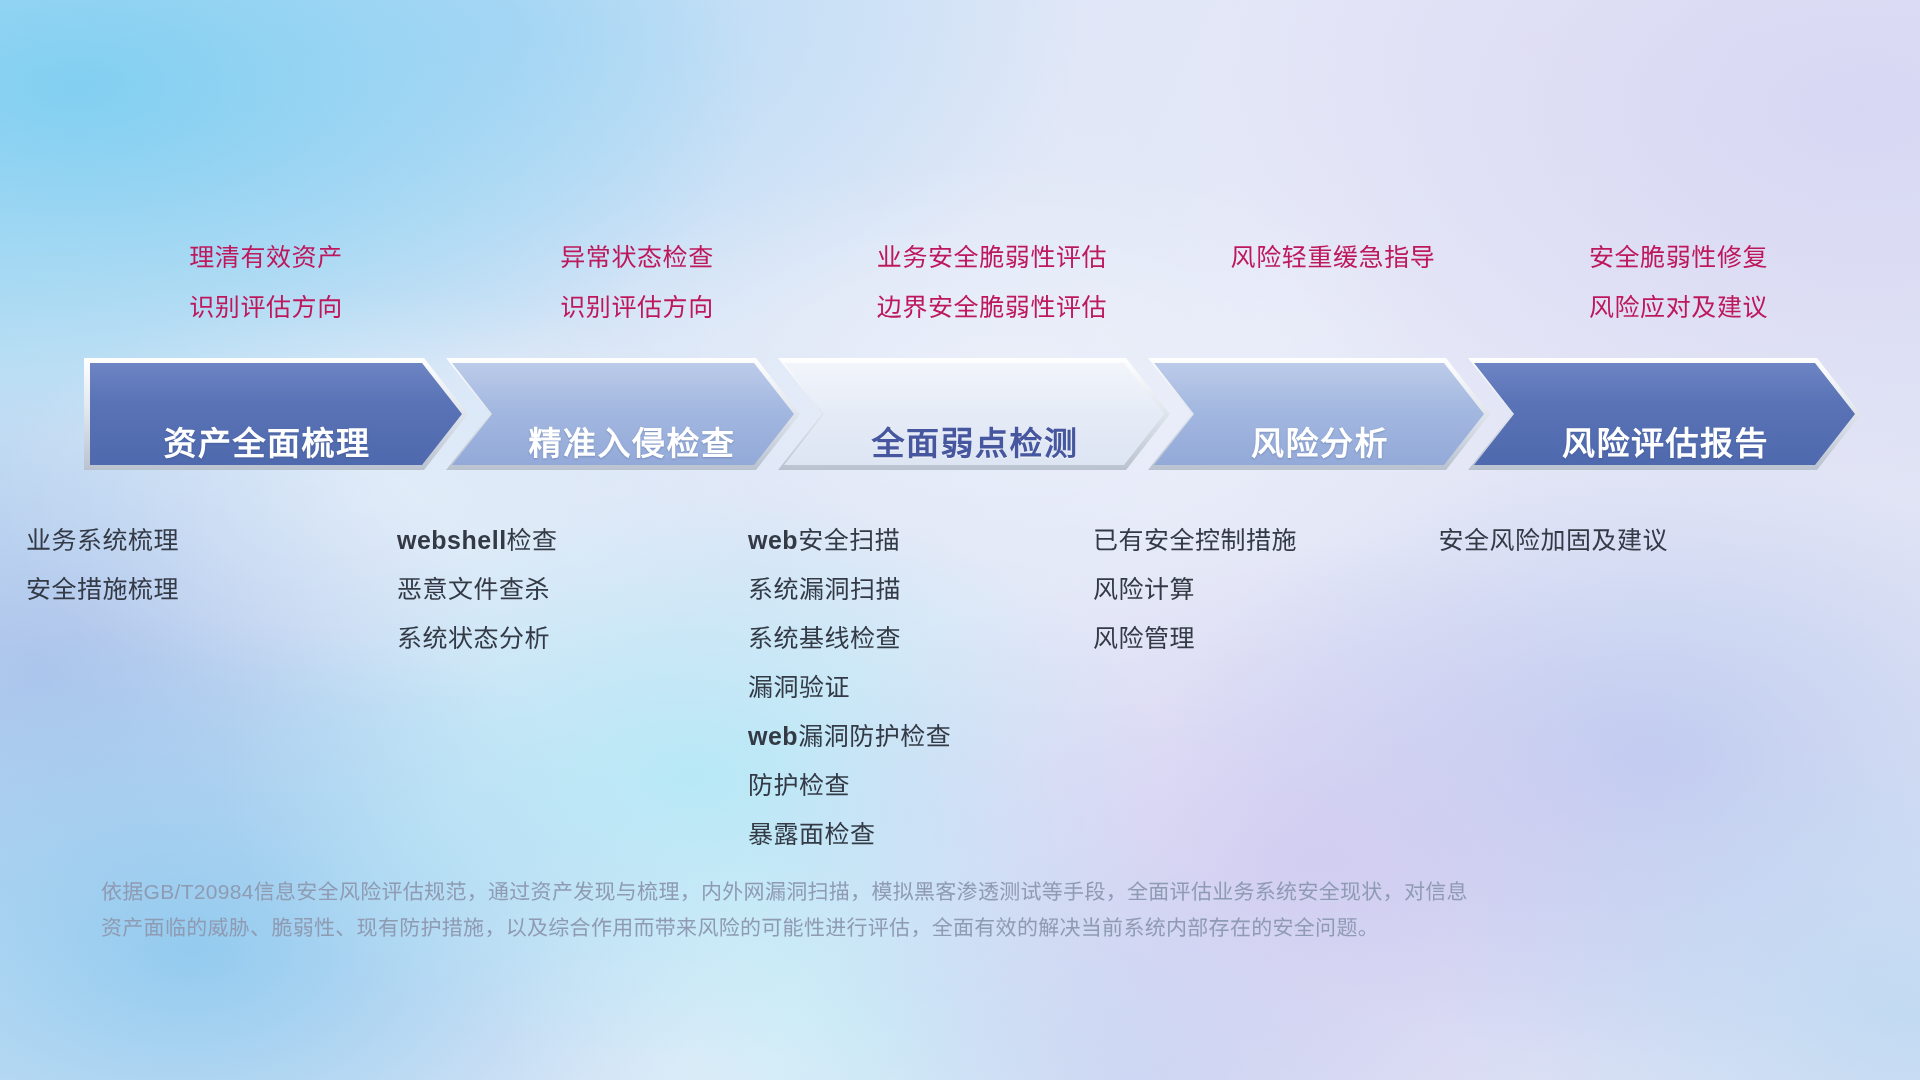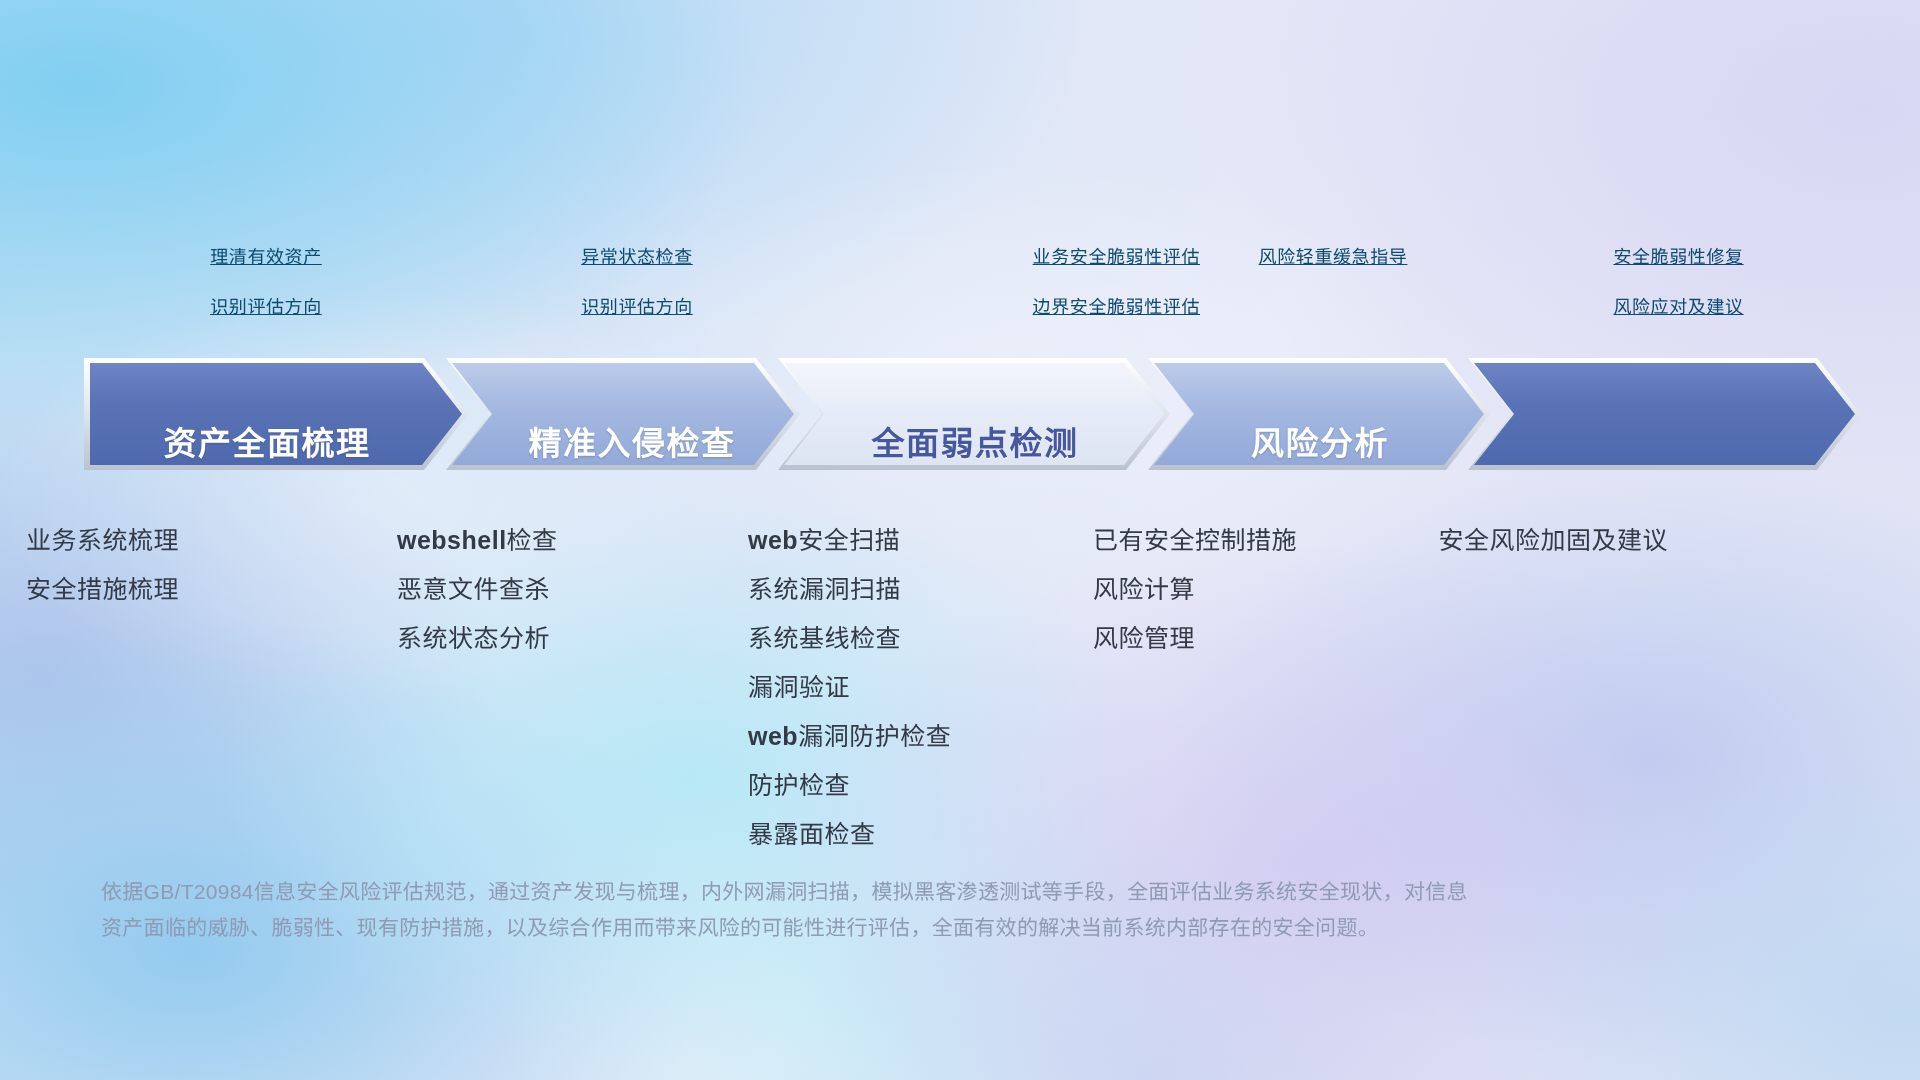--- a/index.html
+++ b/index.html
@@ -36,23 +36,22 @@
   .b8{background:
       radial-gradient(560px 300px at 20% 46%,rgba(255,255,255,.28) 0%,rgba(255,255,255,0) 70%),
       radial-gradient(640px 300px at 52% 34%,rgba(255,255,255,.30) 0%,rgba(255,255,255,0) 70%);}
 
   #stage{position:absolute;inset:0;}
 
   
   .caption-row{position:absolute;left:0;top:232px;width:1920px;height:100px;}
   .cap-col{position:absolute;top:0;text-align:center;}
   .cap-line{
-    font-size:18px;color:#0c4a6e;line-height:50px;white-space:nowrap;
+    font-size:25px;color:#be185d;line-height:50px;white-space:nowrap;
     letter-spacing:.6px;
-    text-decoration:underline;
   }
 
   
   .band{position:absolute;left:0;top:363px;width:1920px;height:102px;}
   .chev{
     position:absolute;top:0;height:102px;
     display:flex;align-items:flex-end;justify-content:center;
   }
   .chev .sh{position:absolute;inset:0;}
   .chev .lbl{
@@ -98,21 +97,21 @@
 
   <div class="caption-row" id="caption-row">
       <div class="cap-col" style="left: 26px; width: 480px;">
         <div class="cap-line">理清有效资产</div>
         <div class="cap-line">识别评估方向</div>
       </div>
       <div class="cap-col" style="left: 397px; width: 480px;">
         <div class="cap-line">异常状态检查</div>
         <div class="cap-line">识别评估方向</div>
       </div>
-      <div class="cap-col" style="left: 720px; width: 480px; text-align: right;">
+      <div class="cap-col" style="left: 752px; width: 480px;">
         <div class="cap-line">业务安全脆弱性评估</div>
         <div class="cap-line">边界安全脆弱性评估</div>
       </div>
       <div class="cap-col" style="left: 1093px; width: 480px;">
         <div class="cap-line">风险轻重缓急指导</div>
       </div>
       <div class="cap-col" style="left: 1438.5px; width: 480px;">
         <div class="cap-line">安全脆弱性修复</div>
         <div class="cap-line">风险应对及建议</div>
       </div>
@@ -135,20 +134,21 @@
         <span class="lbl blueTxt" style="margin-left: 2px; margin-top: 24px;">全面弱点检测</span>
       </div>
       <div class="chev" style="left: 1154px; width: 330px;">
         <div class="edge" style="background: linear-gradient(rgb(255, 255, 255) 0%, rgb(227, 232, 239) 45%, rgb(185, 194, 207) 100%); clip-path: polygon(0px 0px, 298px 0px, 342px 56px, 298px 112px, 0px 112px, 44px 56px);"></div>
         <div class="sh" style="background: linear-gradient(rgb(188, 203, 233) 0%, rgb(163, 184, 224) 45%, rgb(147, 169, 216) 100%); clip-path: polygon(0px 0px, 290px 0px, 330px 51px, 290px 102px, 0px 102px, 40px 51px); z-index: 2;"></div>
         <span class="lbl white" style="margin-left: 2px;">风险分析</span>
       </div>
       <div class="chev" style="left: 1474px; width: 381px;">
         <div class="edge" style="background: linear-gradient(rgb(255, 255, 255) 0%, rgb(227, 232, 239) 45%, rgb(185, 194, 207) 100%); clip-path: polygon(0px 0px, 349px 0px, 393px 56px, 349px 112px, 0px 112px, 44px 56px);"></div>
         <div class="sh" style="background: linear-gradient(rgb(109, 133, 196) 0%, rgb(90, 115, 182) 38%, rgb(79, 105, 174) 100%); clip-path: polygon(0px 0px, 341px 0px, 381px 51px, 341px 102px, 0px 102px, 40px 51px); z-index: 2;"></div>
+        <span class="lbl white" style="margin-left: 2px;">风险评估报告</span>
       </div>
     </div>
 
   <div class="list-row" id="list-row">
       <div class="li-col" style="left: 26px; width: 480px;">
         <div class="li">业务系统梳理</div>
         <div class="li">安全措施梳理</div>
       </div>
       <div class="li-col" style="left: 397px; width: 480px;">
         <div class="li"><b>webshell</b>检查</div>

